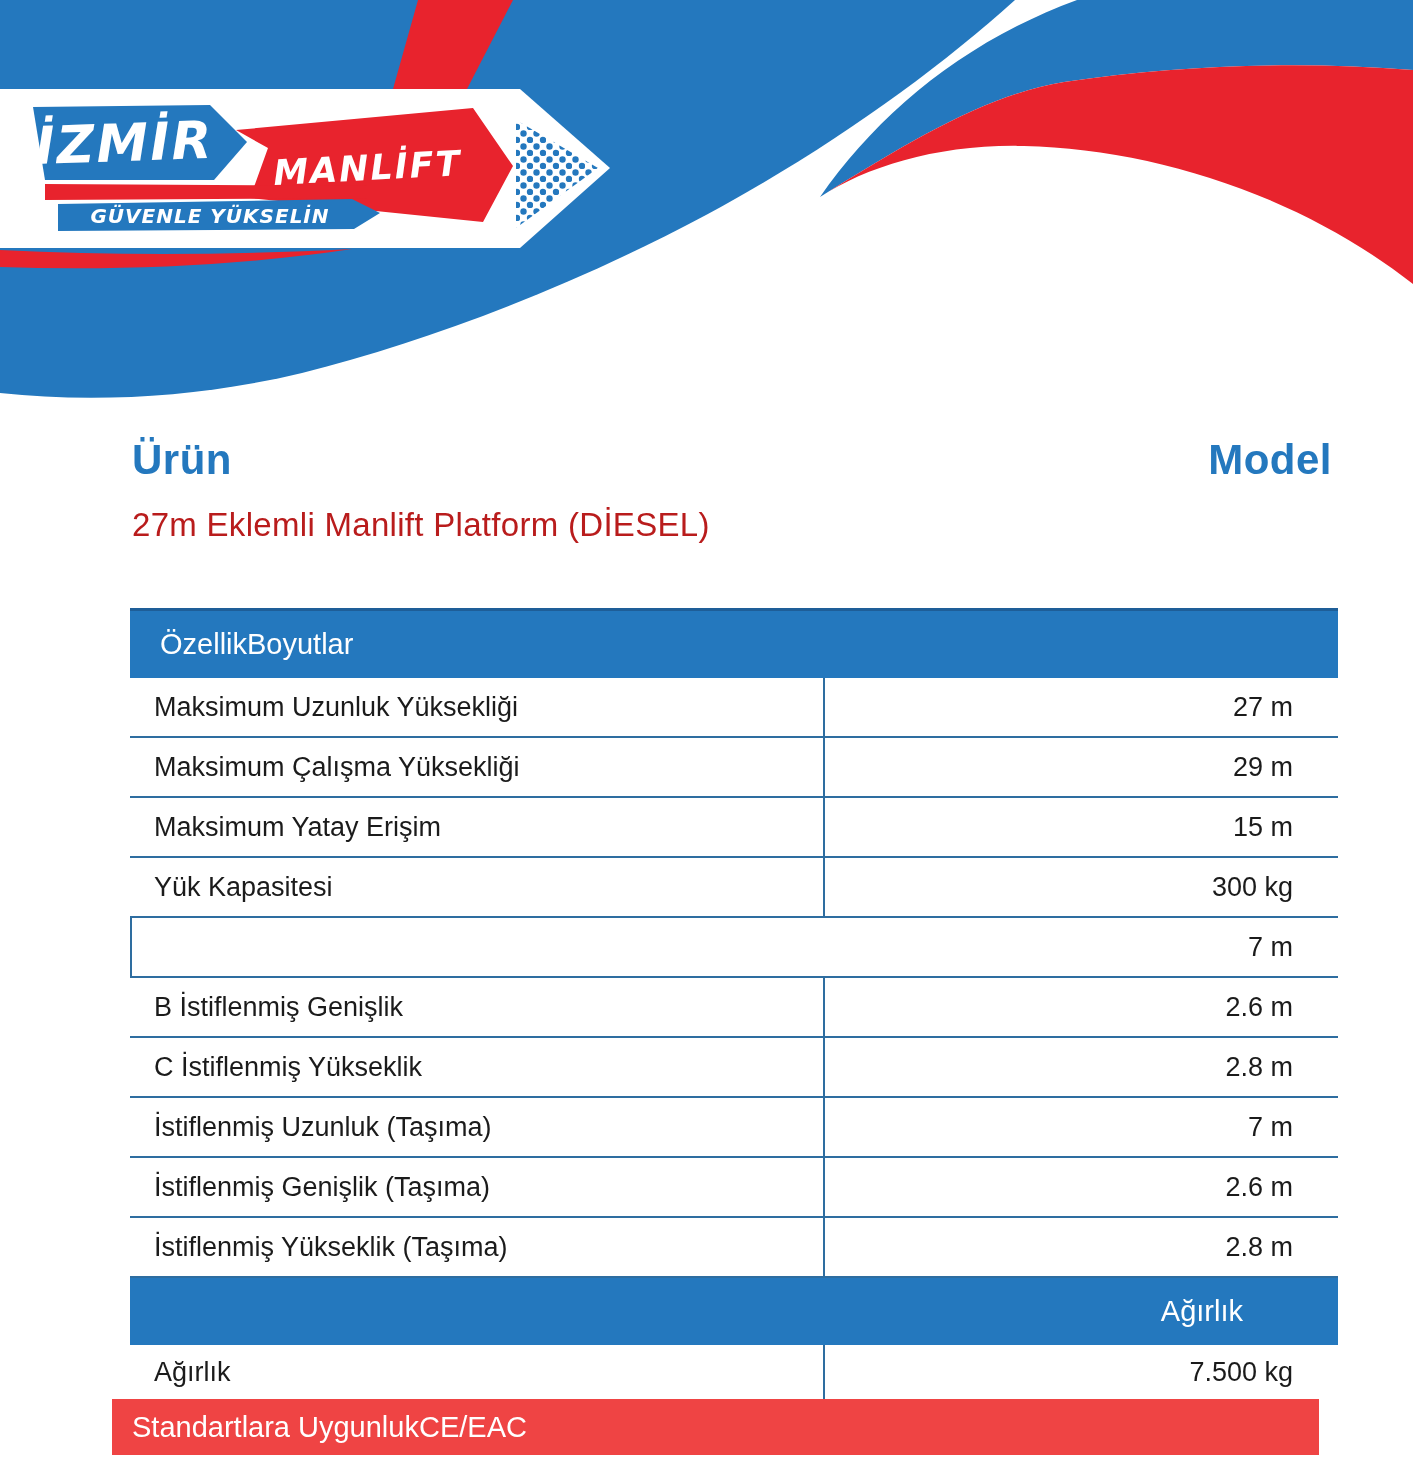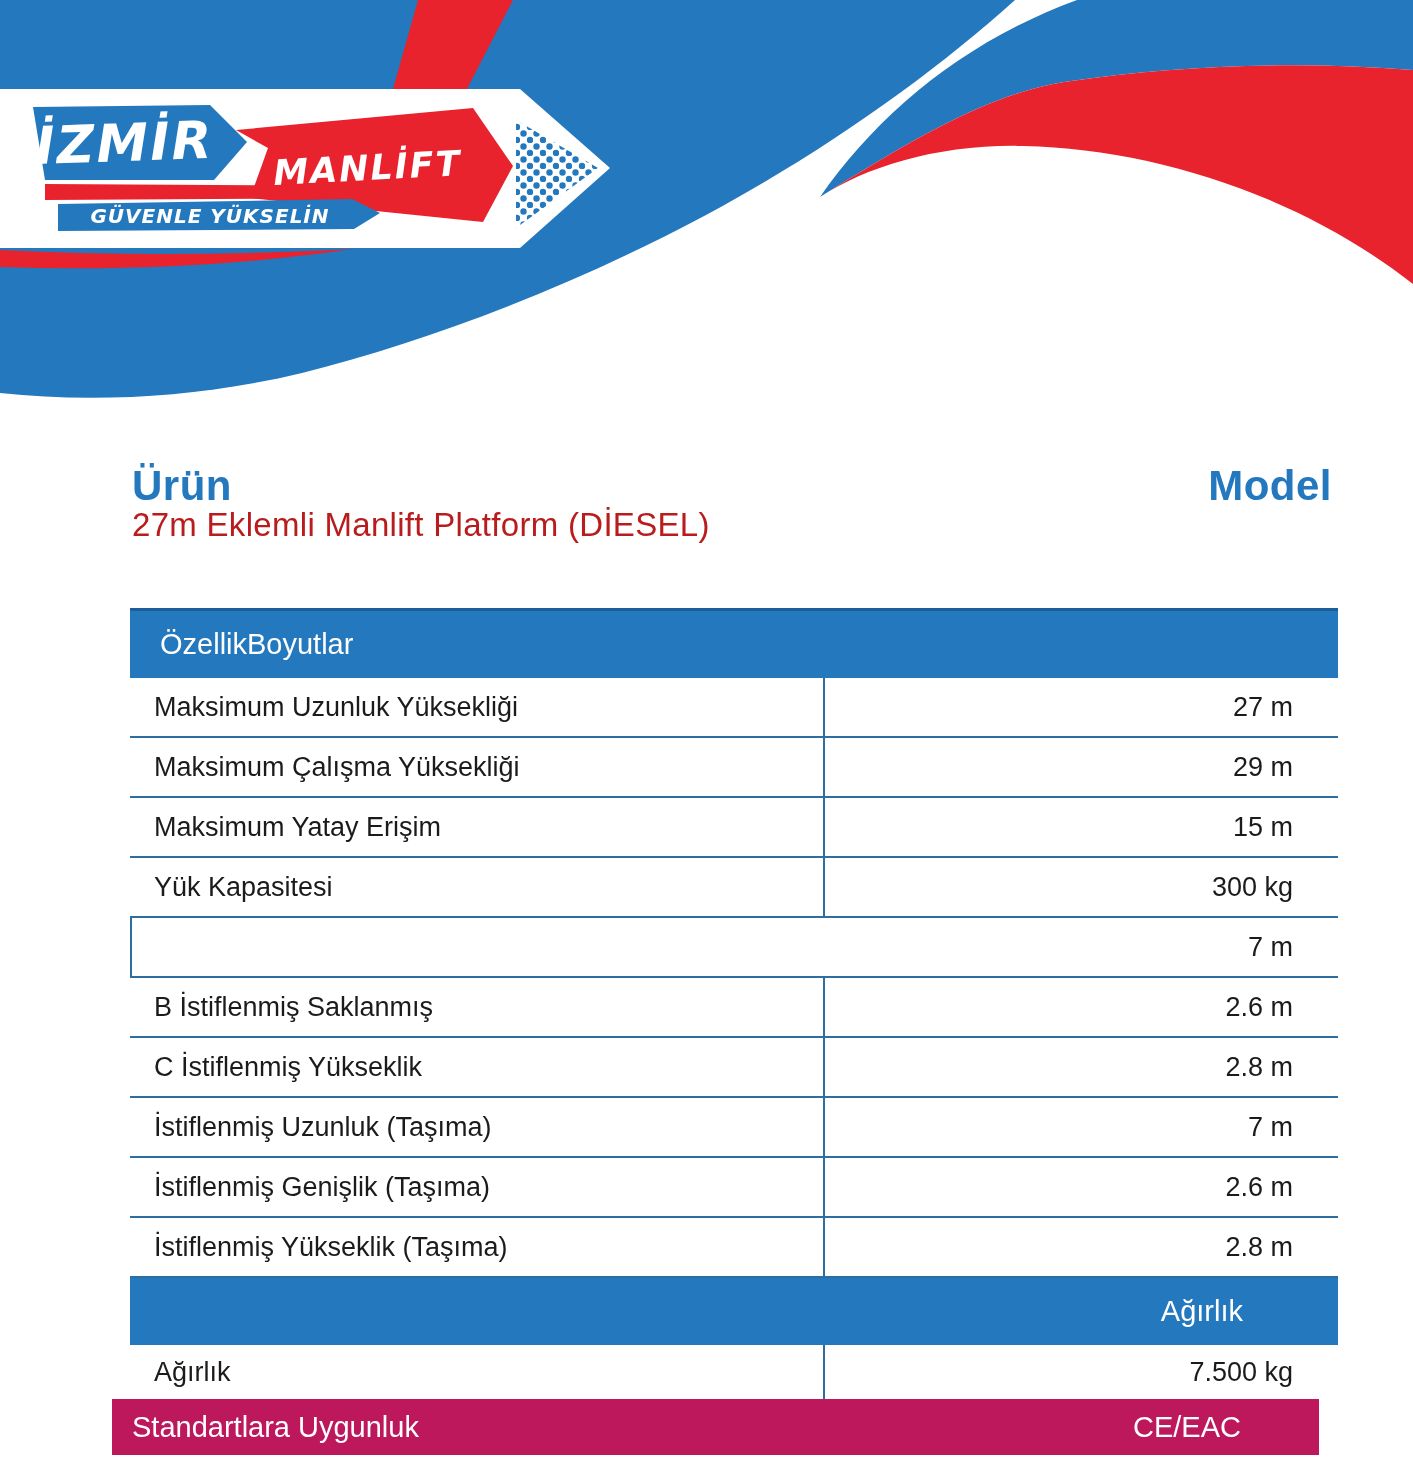--- a/index.html
+++ b/index.html
@@ -9,21 +9,21 @@
     width: 1413px;
     height: 1483px;
     background: #ffffff;
     overflow: hidden;
     font-family: "Liberation Sans", "DejaVu Sans", sans-serif;
   }
   .hero { position:absolute; top:0; left:0; width:1413px; height:430px; display:block; }
   .logo-text { font-family:"DejaVu Sans","Liberation Sans",sans-serif; font-weight:bold; font-style:italic; fill:#ffffff; }
 
   .titles {
-    position:absolute; left:132px; right:81px; top:462px;
+    position:absolute; left:132px; right:81px; top:436px;
     display:flex; justify-content:space-between; align-items:center;
   }
   .section-title { font-size:42px; font-weight:bold; color:#2478BE; letter-spacing:0.5px; }
   .subtitle {
     position:absolute; left:132px; top:506px;
     font-size:33px; color:#b91c1c; letter-spacing:0.3px;
   }
 
   .spec-table {
     position:absolute; left:130px; top:608px; width:1208px;
@@ -39,22 +39,22 @@
   .srow .lbl { width:693px; display:flex; align-items:center; padding-left:24px; }
   .srow .val { flex:1; border-left:2px solid #2E6DA0; display:flex; align-items:center; justify-content:flex-end; padding-right:45px;text-align:right; }
   .band {
     height:67px; background:#2478BE; color:#ffffff;
     display:flex; align-items:center; justify-content:flex-end;
     padding-right:95px; font-size:29px;
   }
   .wrow { height:54px; border-bottom:none; }
   .graybar {
     position:relative; left:-18px; width:1207px; height:56px;
-    background:#be185d; color:#ffffff;
-    display:flex; align-items:center; justify-content:space-between;
+    background:#ef4444; color:#ffffff;
+    display:flex; align-items:center; 
     padding:0 78px 0 20px; font-size:29px;
   }
 </style>
 </head>
 <body>
 
 <div class="page">
 
   <svg class="hero" viewBox="0 0 1413 430">
     <defs>
@@ -117,21 +117,21 @@
       <div class="val">15 m</div>
     </div>
     <div class="srow">
       <div class="lbl">Yük Kapasitesi</div>
       <div class="val">300 kg</div>
     </div>
     <div class="srow">
       <div class="val">7 m</div>
     </div>
     <div class="srow">
-      <div class="lbl">B İstiflenmiş Saklanmış</div>
+      <div class="lbl">B İstiflenmiş Genişlik</div>
       <div class="val">2.6 m</div>
     </div>
     <div class="srow">
       <div class="lbl">C İstiflenmiş Yükseklik</div>
       <div class="val">2.8 m</div>
     </div>
     <div class="srow">
       <div class="lbl">İstiflenmiş Uzunluk (Taşıma)</div>
       <div class="val">7 m</div>
     </div>

